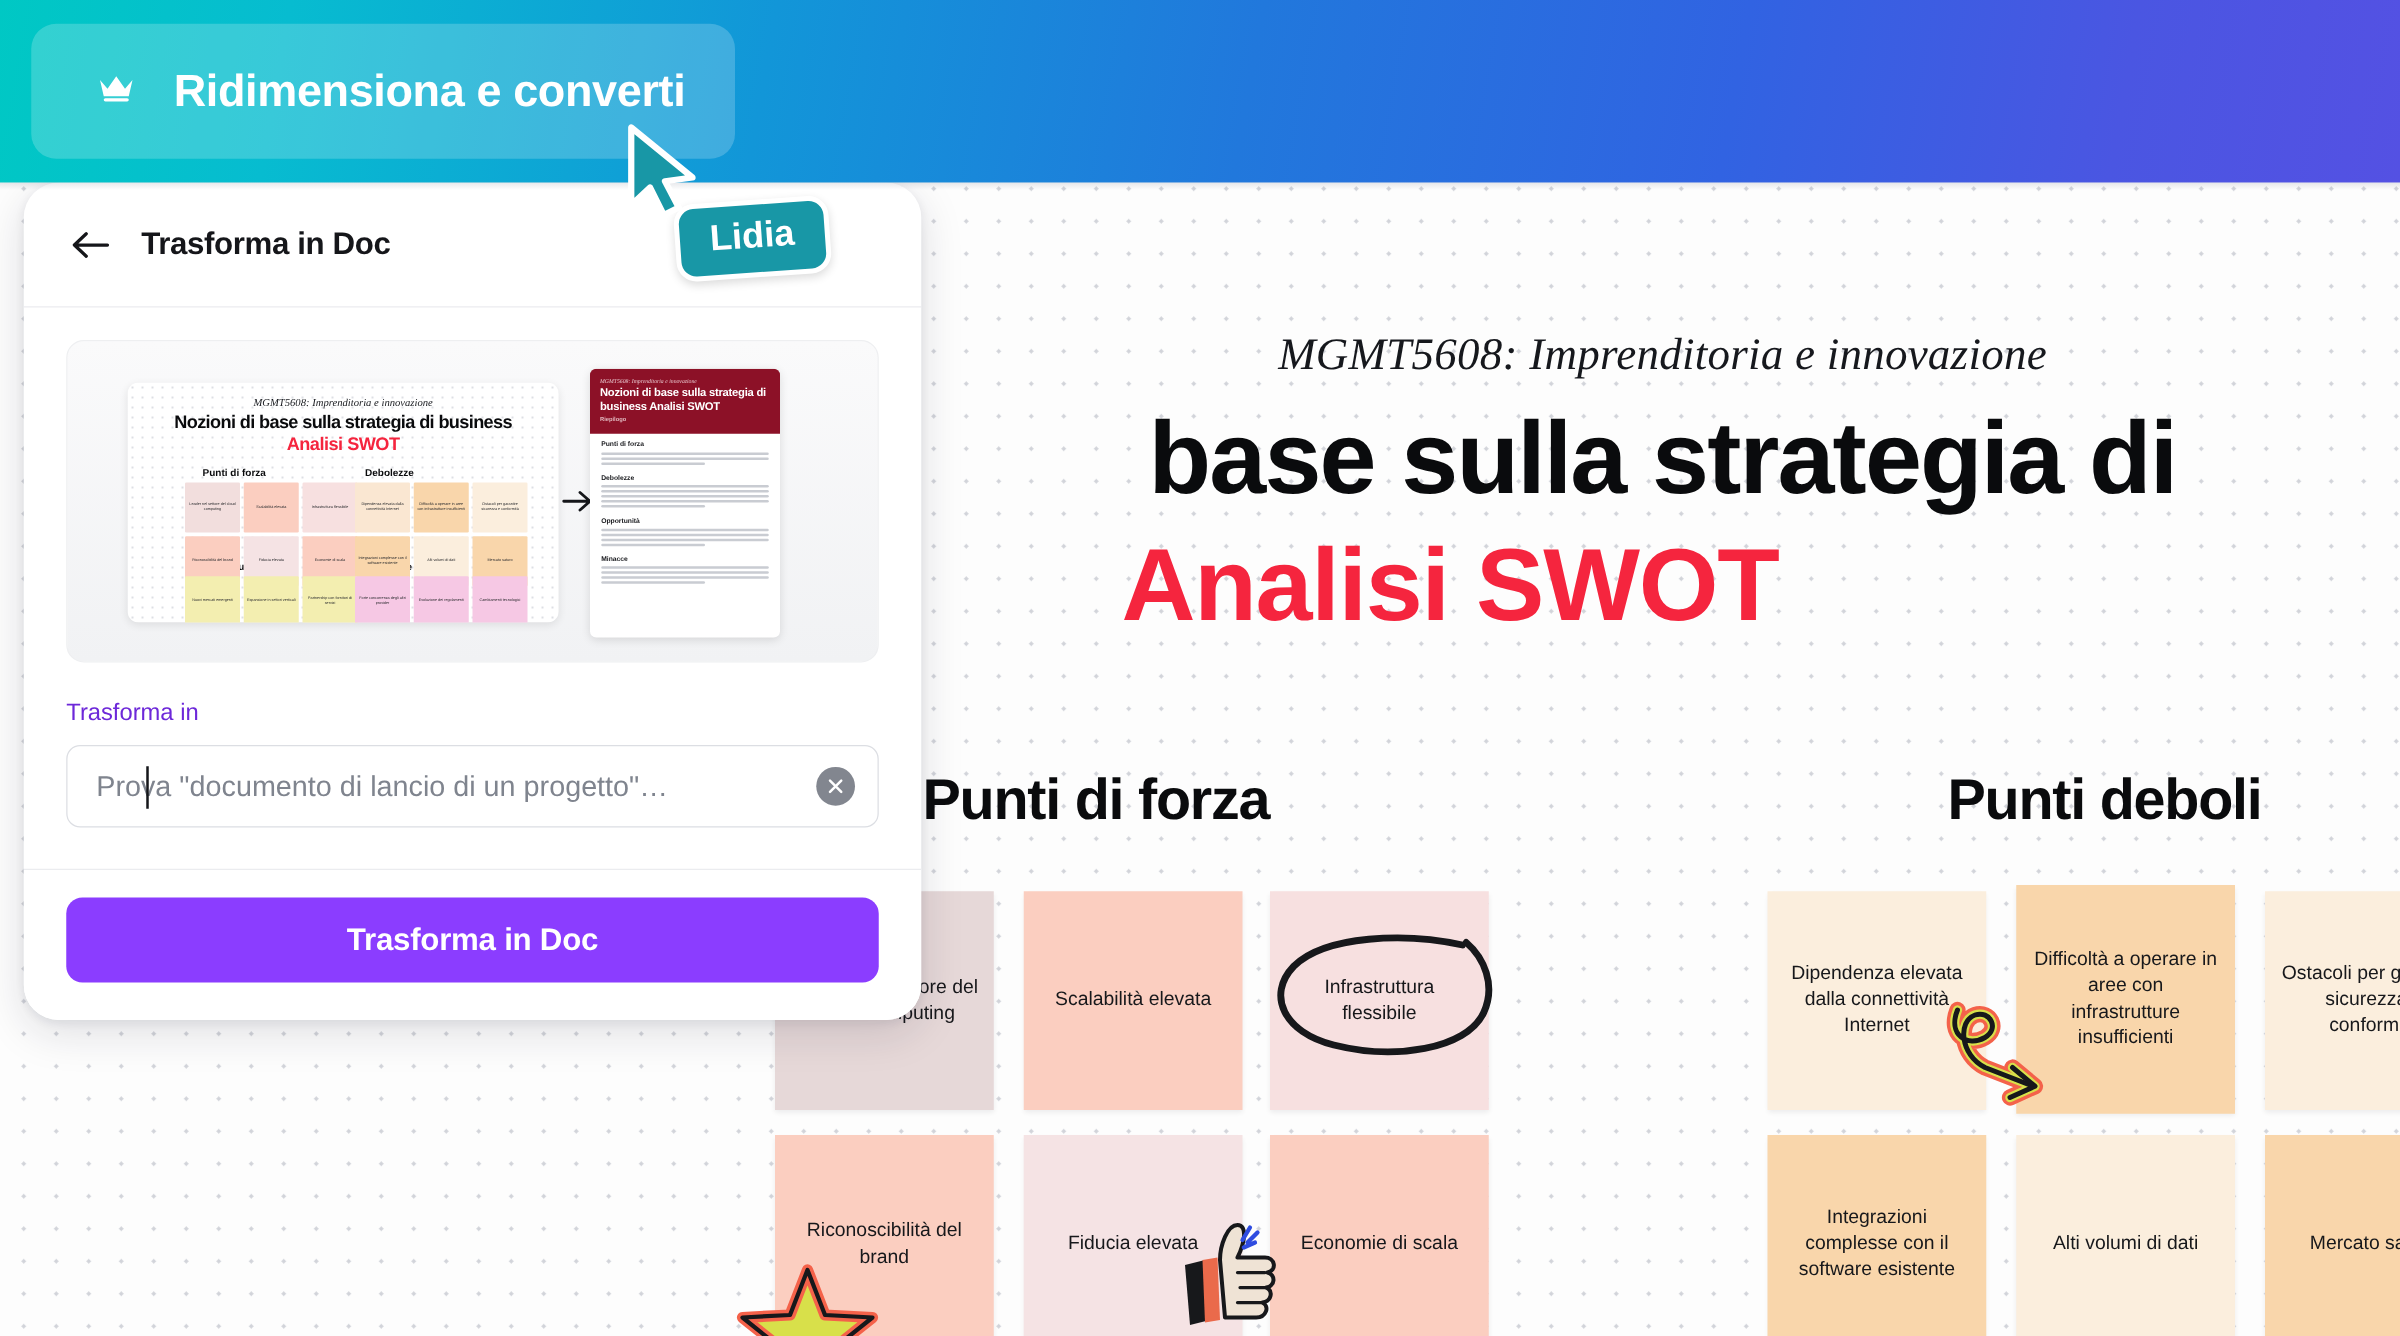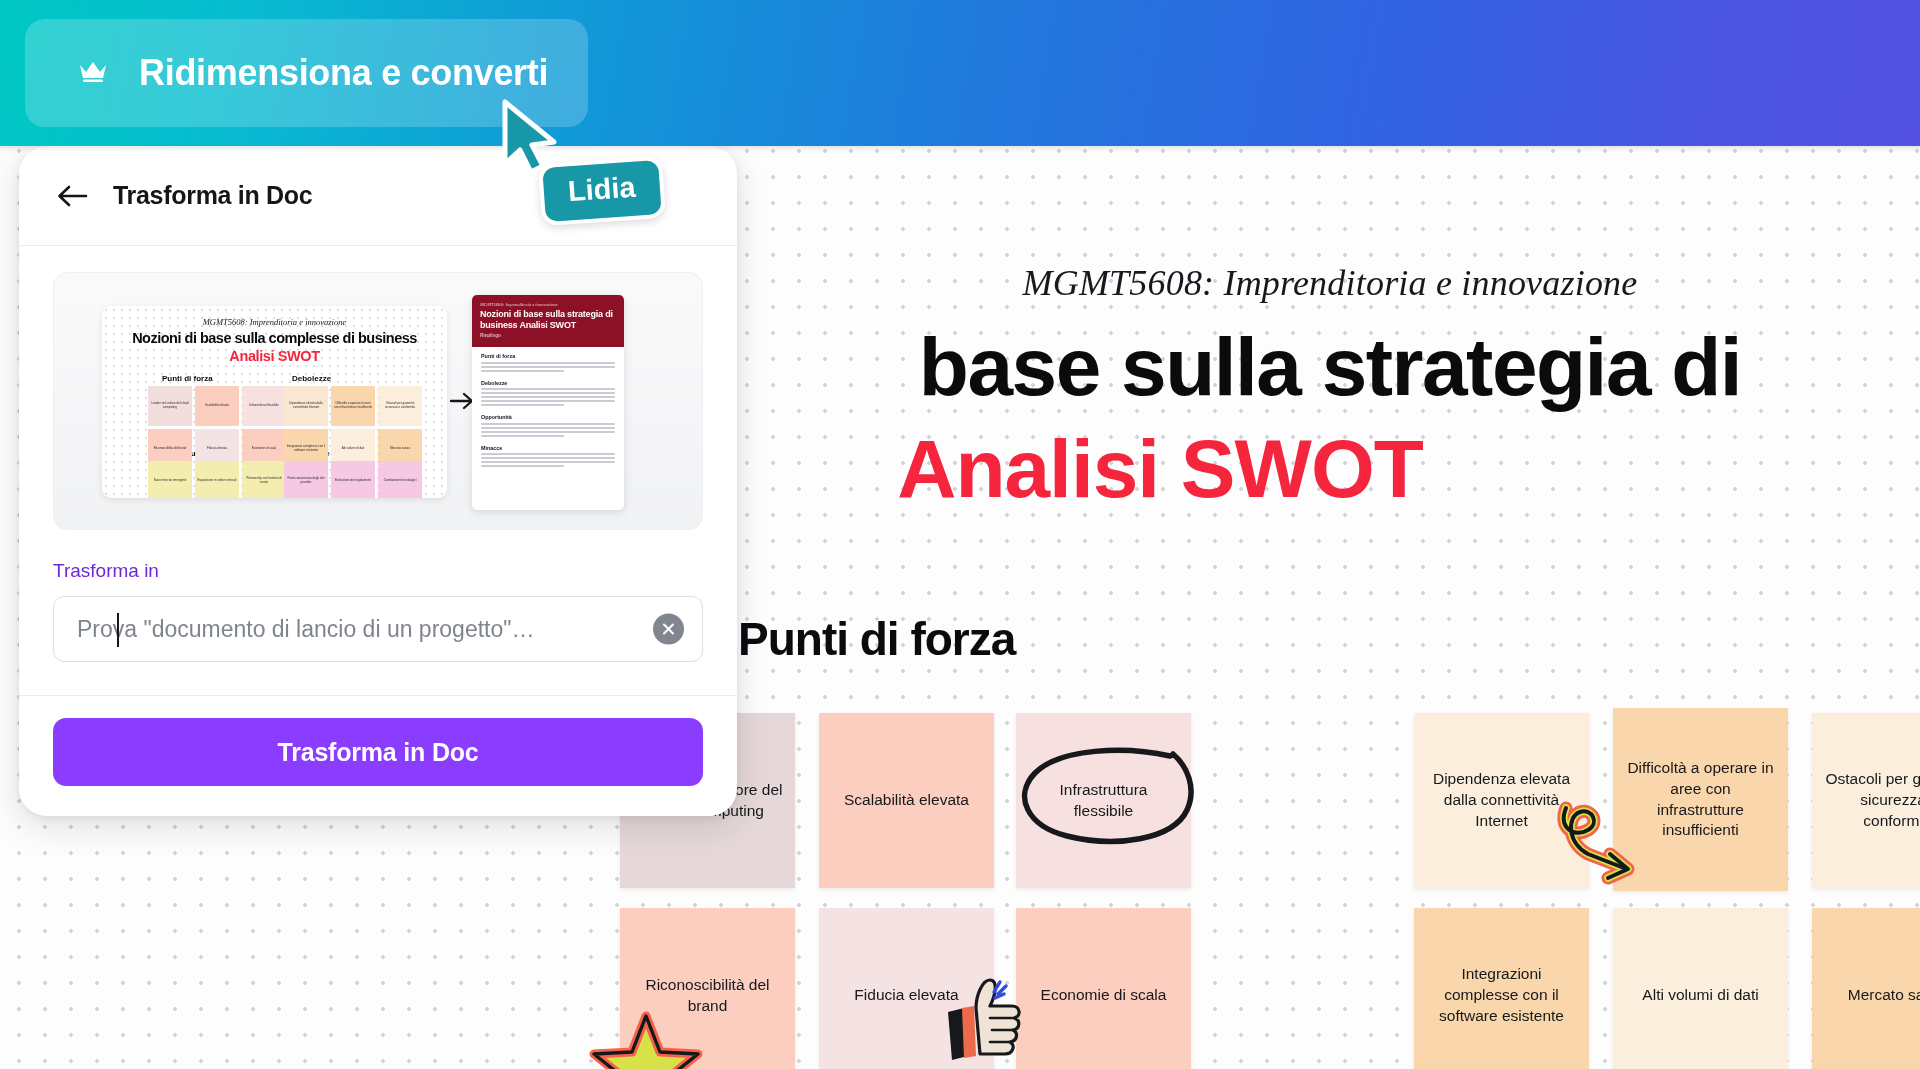--- a/index.html
+++ b/index.html
@@ -258,20 +258,21 @@
 
 <div id="stage">
 
   <div class="board">
 
     <div class="board-eyebrow">MGMT5608: Imprenditoria e innovazione</div>
     <div class="board-title">base sulla strategia di</div>
     <div class="board-subtitle" id="board-subtitle" style="color: rgb(245, 37, 62);">Analisi SWOT</div>
 
     <div class="col-head left">Punti di forza</div>
+    <div class="col-head right">Punti deboli</div>
 
     <div id="sticky-layer">
         <div class="sticky" style="left: 620px; top: 713px; width: 175px; height: 175px; background: rgb(230, 216, 216);">
           <span>Leader nel settore del cloud computing</span>
         </div>
         <div class="sticky" style="left: 819px; top: 713px; width: 175px; height: 175px; background: rgb(251, 206, 192);">
           <span>Scalabilità elevata</span>
         </div>
         <div class="sticky" style="left: 1016px; top: 713px; width: 175px; height: 175px; background: rgb(247, 224, 224);">
           <span>Infrastruttura flessibile</span>
@@ -360,21 +361,21 @@
       </span>
       <span class="panel-title">Trasforma in Doc</span>
     </div>
 
     <div class="panel-body">
 
       <div class="preview-card">
 
         <div class="thumb-board">
           <div class="tb-eyebrow">MGMT5608: Imprenditoria e innovazione</div>
-          <div class="tb-title">Nozioni di base sulla complesse di business</div>
+          <div class="tb-title">Nozioni di base sulla strategia di business</div>
           <div class="tb-sub" id="tb-sub" style="color: rgb(245, 37, 62);">Analisi SWOT</div>
 
           <div class="tb-colhead" style="left:60px; top:68px;">Punti di forza</div>
           <div class="tb-colhead" style="left:190px; top:68px;">Debolezze</div>
           <div class="tb-colhead" style="left:62px; top:143px;">Opportunità</div>
           <div class="tb-colhead" style="left:196px; top:143px;">Minacce</div>
 
           <div id="tb-notes">
               <div class="tb-note" style="left: 46px; top: 80px; background: rgb(242, 222, 221);">Leader nel settore del cloud computing</div>
               <div class="tb-note" style="left: 93px; top: 80px; background: rgb(251, 206, 192);">Scalabilità elevata</div>

